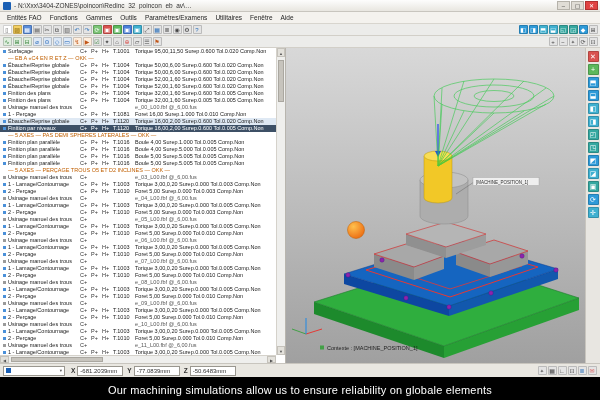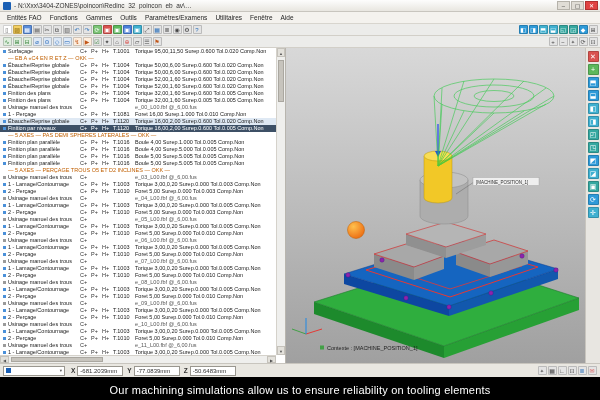--- a/index.html
+++ b/index.html
@@ -681,16 +681,16 @@
         <span class="tbicon" style="background: rgb(228, 228, 228); color: rgb(68, 68, 68);">⌖</span>
         <span class="tbicon" style="background: rgb(228, 228, 228); color: rgb(68, 68, 68);">▦</span>
         <span class="tbicon" style="background: rgb(228, 228, 228); color: rgb(68, 68, 68);">∟</span>
         <span class="tbicon" style="background: rgb(228, 228, 228); color: rgb(68, 68, 68);">⊡</span>
         <span class="tbicon" style="background: rgb(228, 228, 228); color: rgb(42, 111, 184);">≣</span>
         <span class="tbicon" style="background: rgb(228, 228, 228); color: rgb(217, 83, 79);">✉</span>
       </div>
   </div>
 
   <div class="banner">
-    <span>Our machining simulations allow us to ensure reliability on tooling elements</span>
+    <span>Our machining simulations allow us to ensure reliability on globale elements</span>
   </div>
 
 </div>
 
 </body></html>

